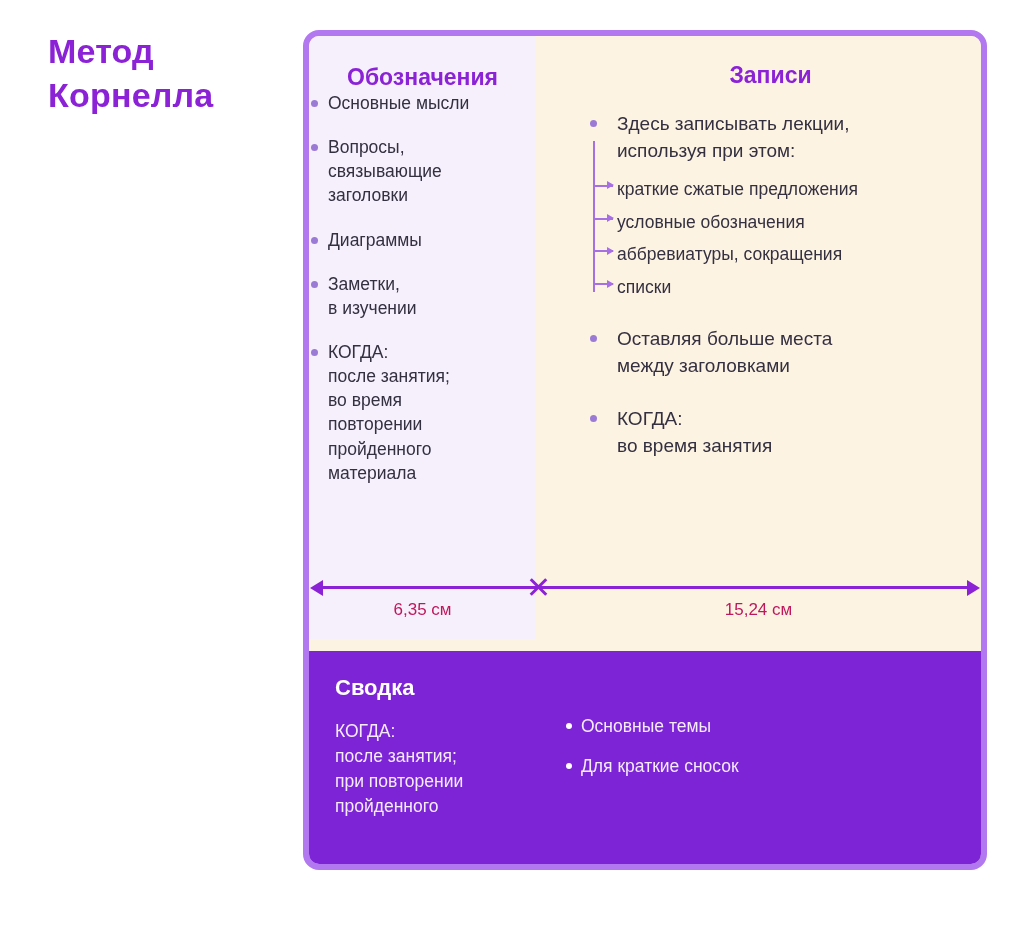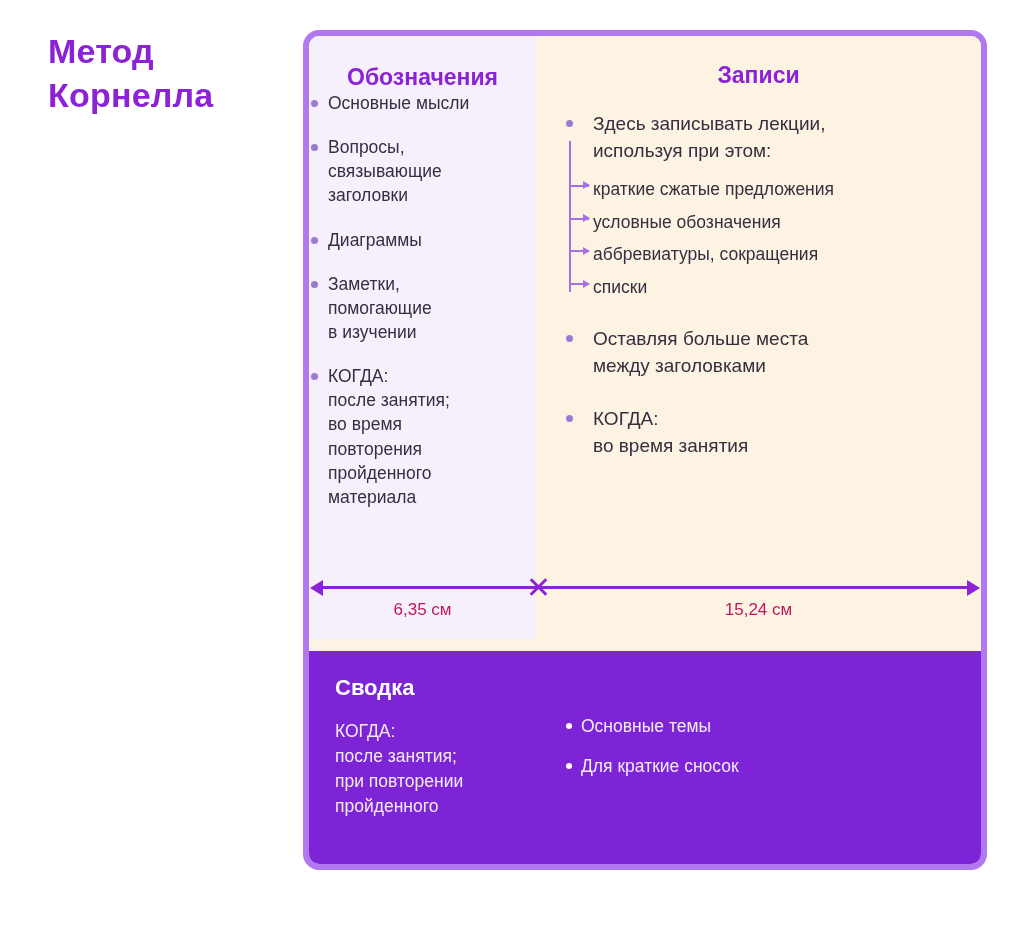--- a/index.html
+++ b/index.html
@@ -58,20 +58,21 @@
     width: 227px;
     background: #f6f0fc;
     box-sizing: border-box;
     padding: 0;
     position: relative;
   }
   .col-notes {
     flex: 1;
     background: #fdf3e3;
     position: relative;
+    padding-left: 24px;
   }
 
   .col-header {
     text-align: center;
     font-size: 23px;
     font-weight: bold;
     color: #8b22d6;
     margin-top: 28px;
   }
   .col-header.notes-header {
@@ -339,28 +340,27 @@
         <li>
           <span>Вопросы,</span>
           <span class="sub">связывающие</span>
           <span class="sub">заголовки</span>
         </li>
         <li>
           <span>Диаграммы</span>
         </li>
         <li>
           <span>Заметки,</span>
-          <span class="sub">помогающие</span>
           <span class="sub">в изучении</span>
         </li>
         <li>
           <span>КОГДА:</span>
           <span class="sub">после занятия;</span>
           <span class="sub">во время</span>
-          <span class="sub">повторения</span>
+          <span class="sub">повторении</span>
           <span class="sub">пройденного</span>
           <span class="sub">материала</span>
         </li>
       </ul>
     </div>
 
     <div class="col-notes">
       <div class="col-header notes-header">Записи</div>
 
       <div class="notes-body">

